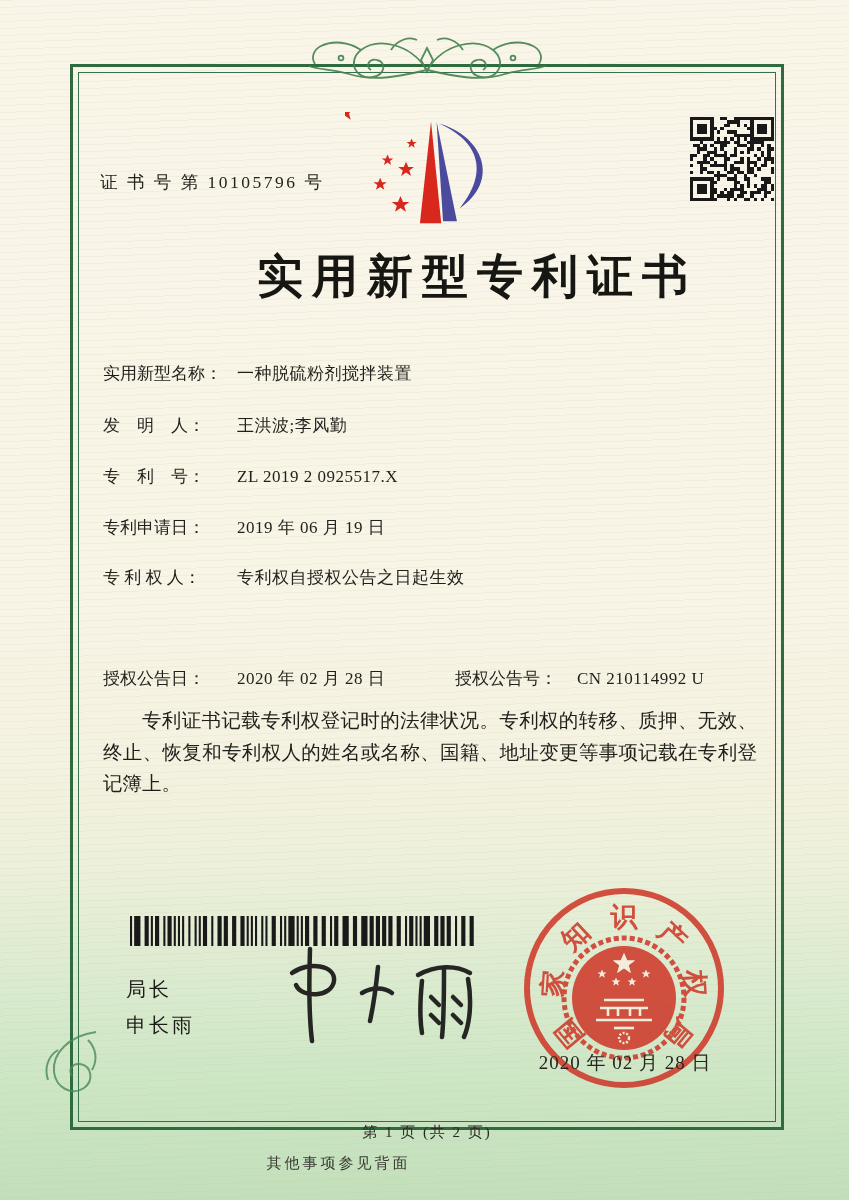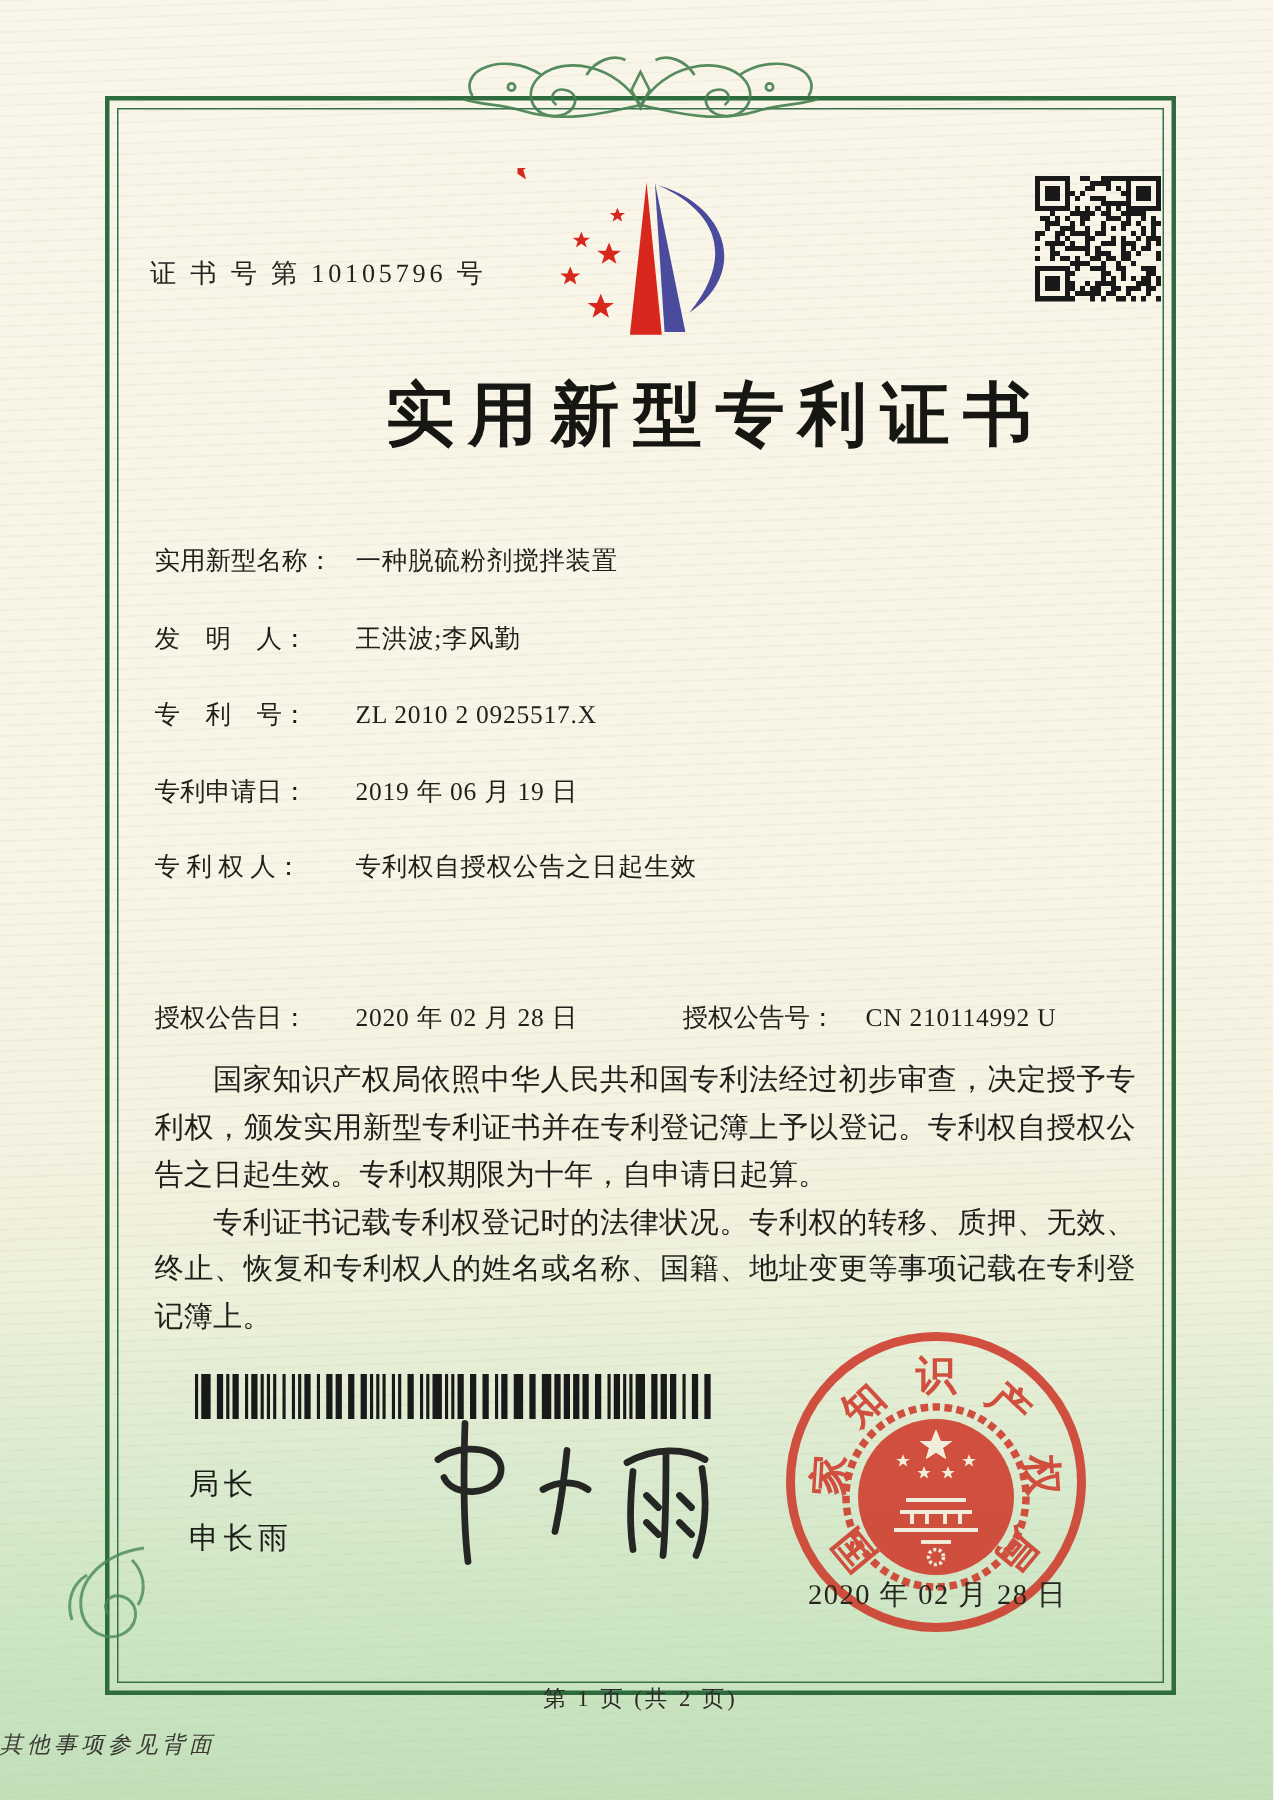--- a/index.html
+++ b/index.html
@@ -19,21 +19,21 @@
   .row{left:103px;width:660px;font-size:17px;color:#201f1b;white-space:nowrap;}
   .row .label{display:inline-block;min-width:134px;}
   .row .value{letter-spacing:.5px;}
   .g2{position:absolute;left:352px;top:0;white-space:nowrap;}
   .g2 .label2{display:inline-block;min-width:122px;}
   .paras{left:103px;top:705px;width:654px;font-size:19.5px;line-height:31.5px;color:#201f1b;text-align:justify;}
   .paras p{margin:0;text-indent:2em;}
   .officer{left:126px;font-size:20px;letter-spacing:3px;color:#1d1d19;}
   .seal-date{left:515px;top:1050px;width:220px;text-align:center;font-size:19px;letter-spacing:1px;color:#26261f;}
   .page-num{left:70px;top:1092px;width:714px;text-align:center;font-size:15px;letter-spacing:2px;color:#2a2a24;margin-top:31px;}
-  .back-note{left:0;top:1154px;width:677px;font-size:15px;letter-spacing:3px;color:#3a3a32;font-style:italic;}
+  .back-note{left:0;top:1154px;width:677px;text-align:center;font-size:15px;letter-spacing:3px;color:#3a3a32;}
   svg{display:block;}
 </style>
 </head>
 <body>
 
 <div class="page">
   <div class="texture"></div>
   <div class="waves"></div>
 
   <div class="border-outer"></div>
@@ -400,37 +400,36 @@
 
   <div class="abs title">实用新型专利证书</div>
 
   <div class="abs row" style="top:362px">
     <span class="label">实用新型名称：</span><span class="value">一种脱硫粉剂搅拌装置</span>
   </div>
   <div class="abs row" style="top:414px">
     <span class="label">发　明　人：</span><span class="value">王洪波;李风勤</span>
   </div>
   <div class="abs row" style="top:465px">
-    <span class="label">专　利　号：</span><span class="value">ZL 2010 2 0925517.X</span>
+    <span class="label">专　利　号：</span><span class="value">ZL 2019 2 0925517.X</span>
   </div>
   <div class="abs row" style="top:516px">
     <span class="label">专利申请日：</span><span class="value">2019 年 06 月 19 日</span>
   </div>
   <div class="abs row" style="top:566px">
     <span class="label">专 利 权 人：</span><span class="value">专利权自授权公告之日起生效</span>
   </div>
   <div class="abs row" style="top:667px">
     <span class="label">授权公告日：</span><span class="value">2020 年 02 月 28 日</span>
     <span class="g2">
       <span class="label2">授权公告号：</span><span class="value">CN 210114992 U</span>
     </span>
   </div>
 
   <div class="abs paras">
-    <p>国家知识产权局依照中华人民共和国专利法经过初步审查，决定授予专利权，颁发实用新型专利证书并在专利登记簿上予以登记。专利权自授权公告之日起生效。专利权期限为十年，自申请日起算。</p>
     <p>专利证书记载专利权登记时的法律状况。专利权的转移、质押、无效、终止、恢复和专利权人的姓名或名称、国籍、地址变更等事项记载在专利登记簿上。</p>
   </div>
 
   <svg class="abs" id="barcode-svg" style="left:130px;top:916px" width="350" height="30" viewBox="0 0 168 28" preserveAspectRatio="none">
       <rect x="0" y="0" width="1" height="28" fill="#191919"></rect>
       <rect x="2" y="0" width="3" height="28" fill="#191919"></rect>
       <rect x="7" y="0" width="2" height="28" fill="#191919"></rect>
       <rect x="10" y="0" width="1" height="28" fill="#191919"></rect>
       <rect x="12" y="0" width="2" height="28" fill="#191919"></rect>
       <rect x="16" y="0" width="1" height="28" fill="#191919"></rect>

